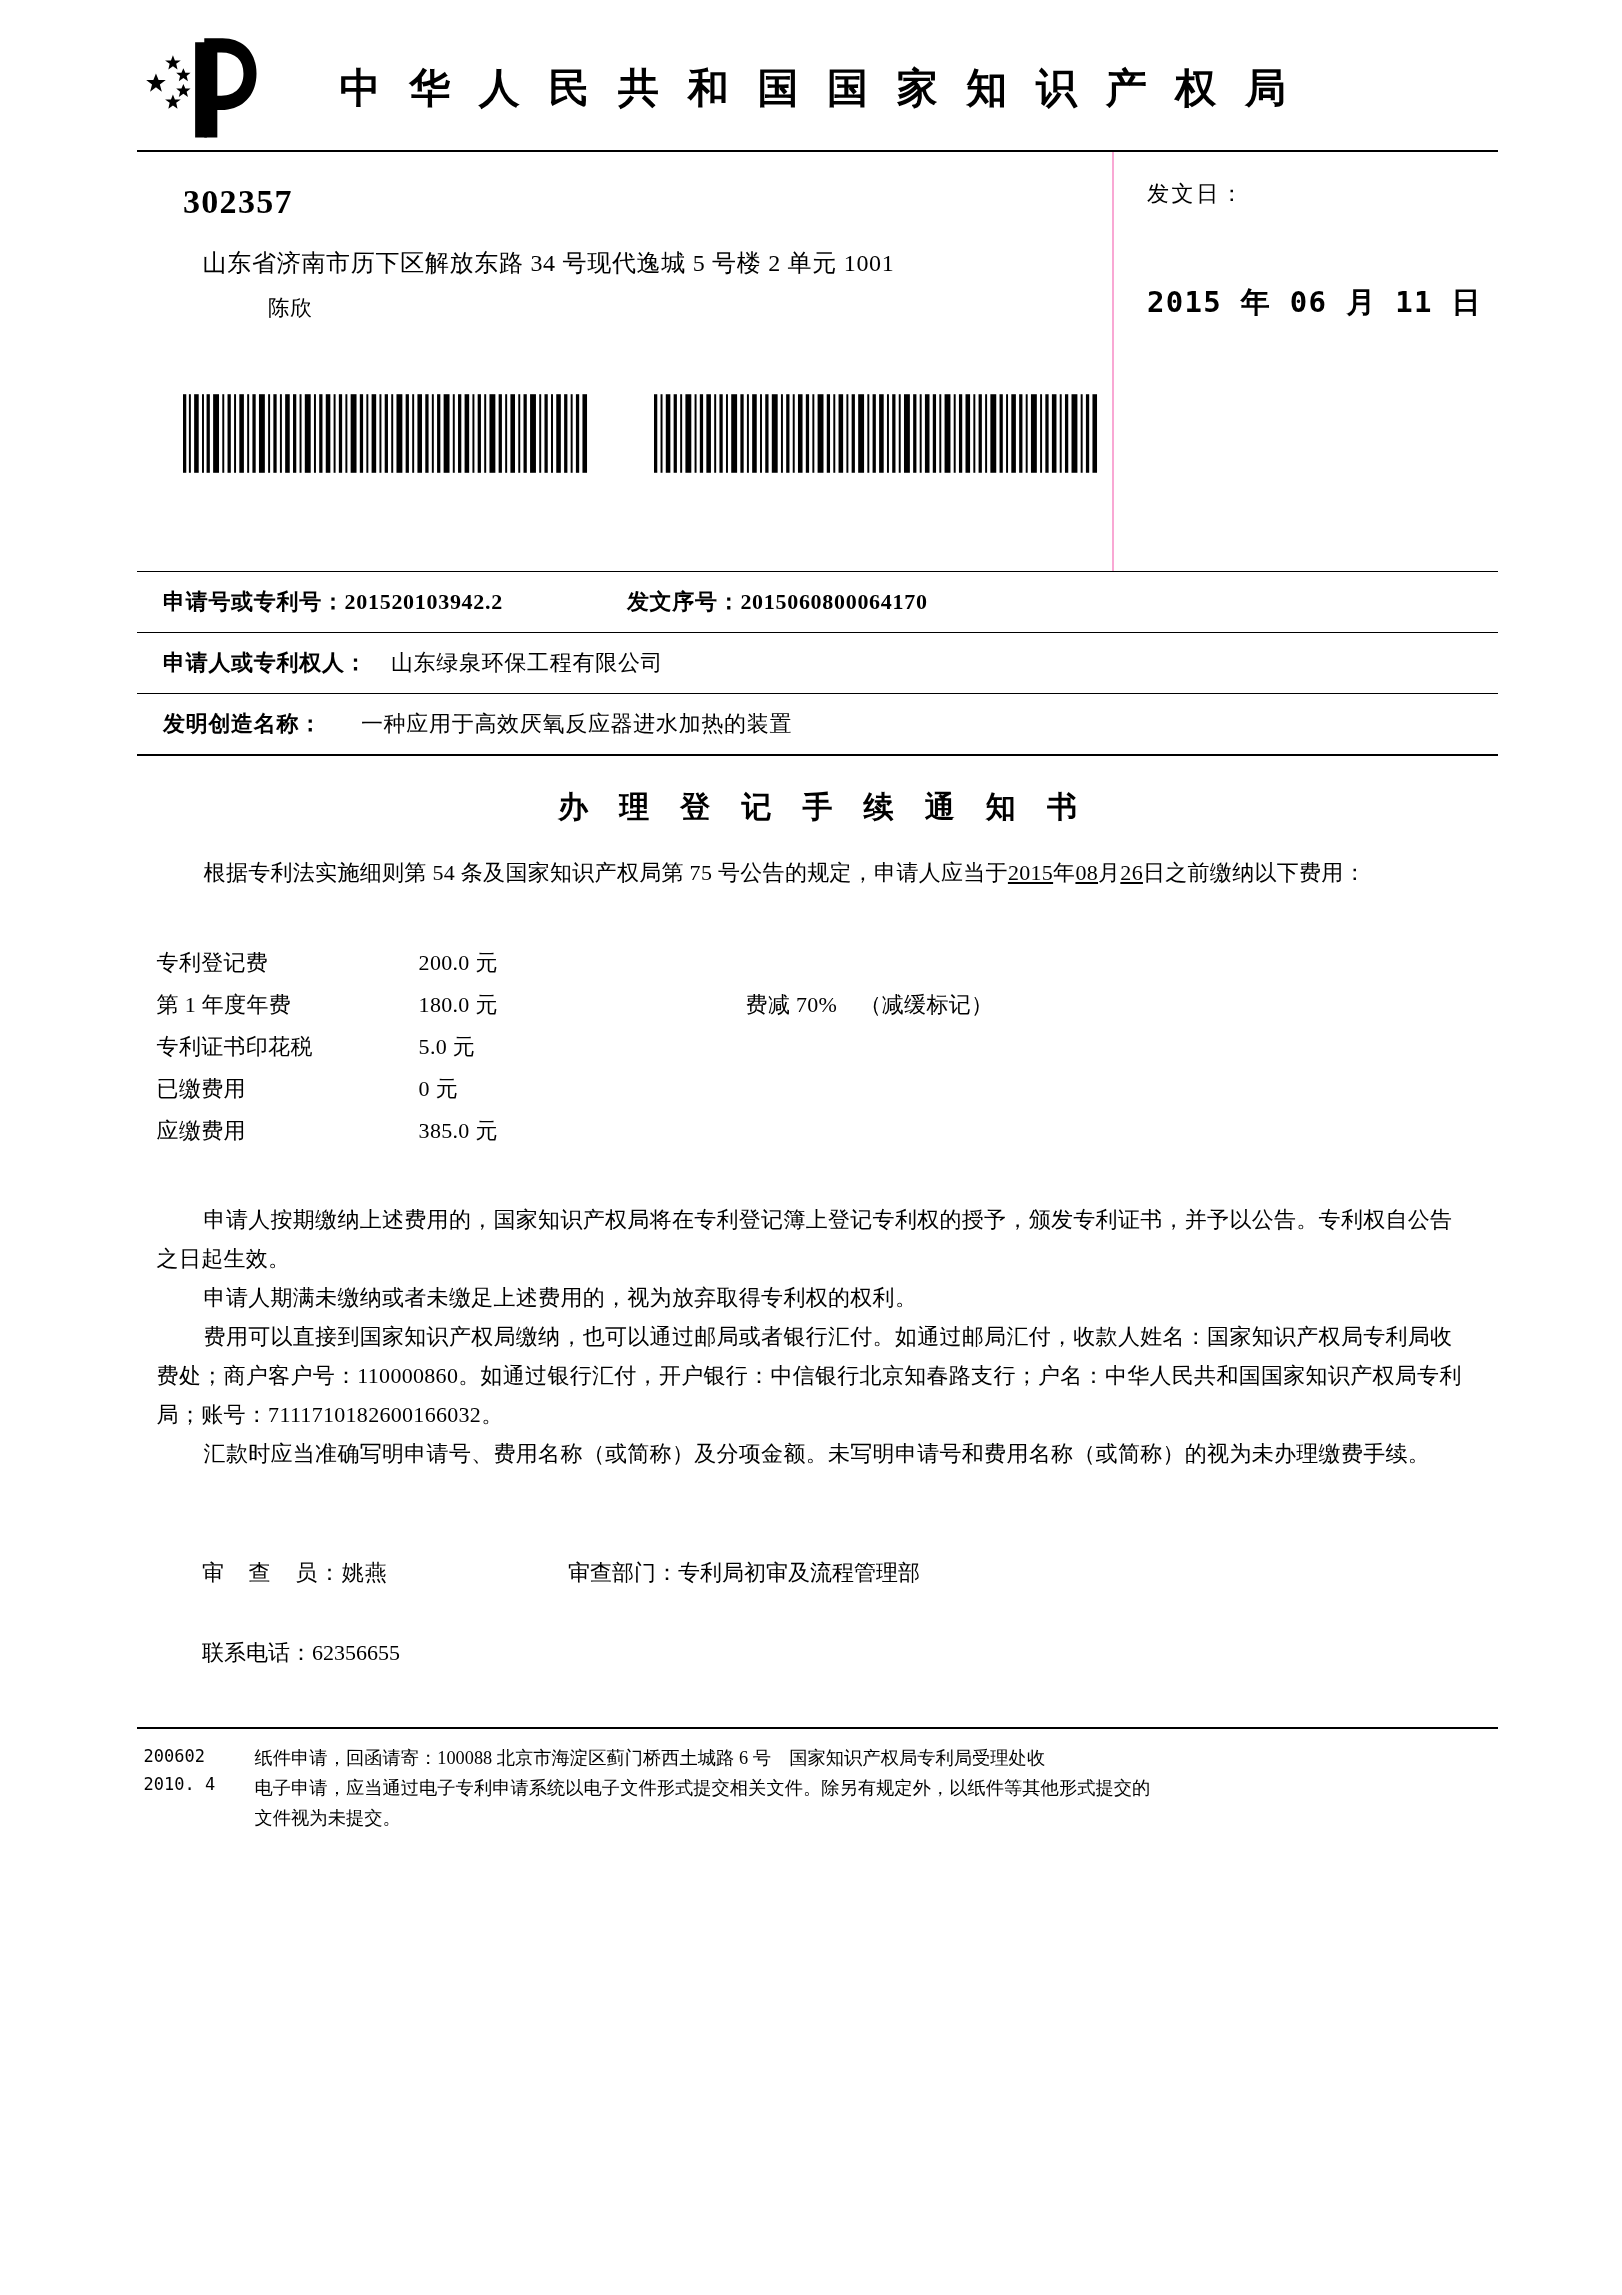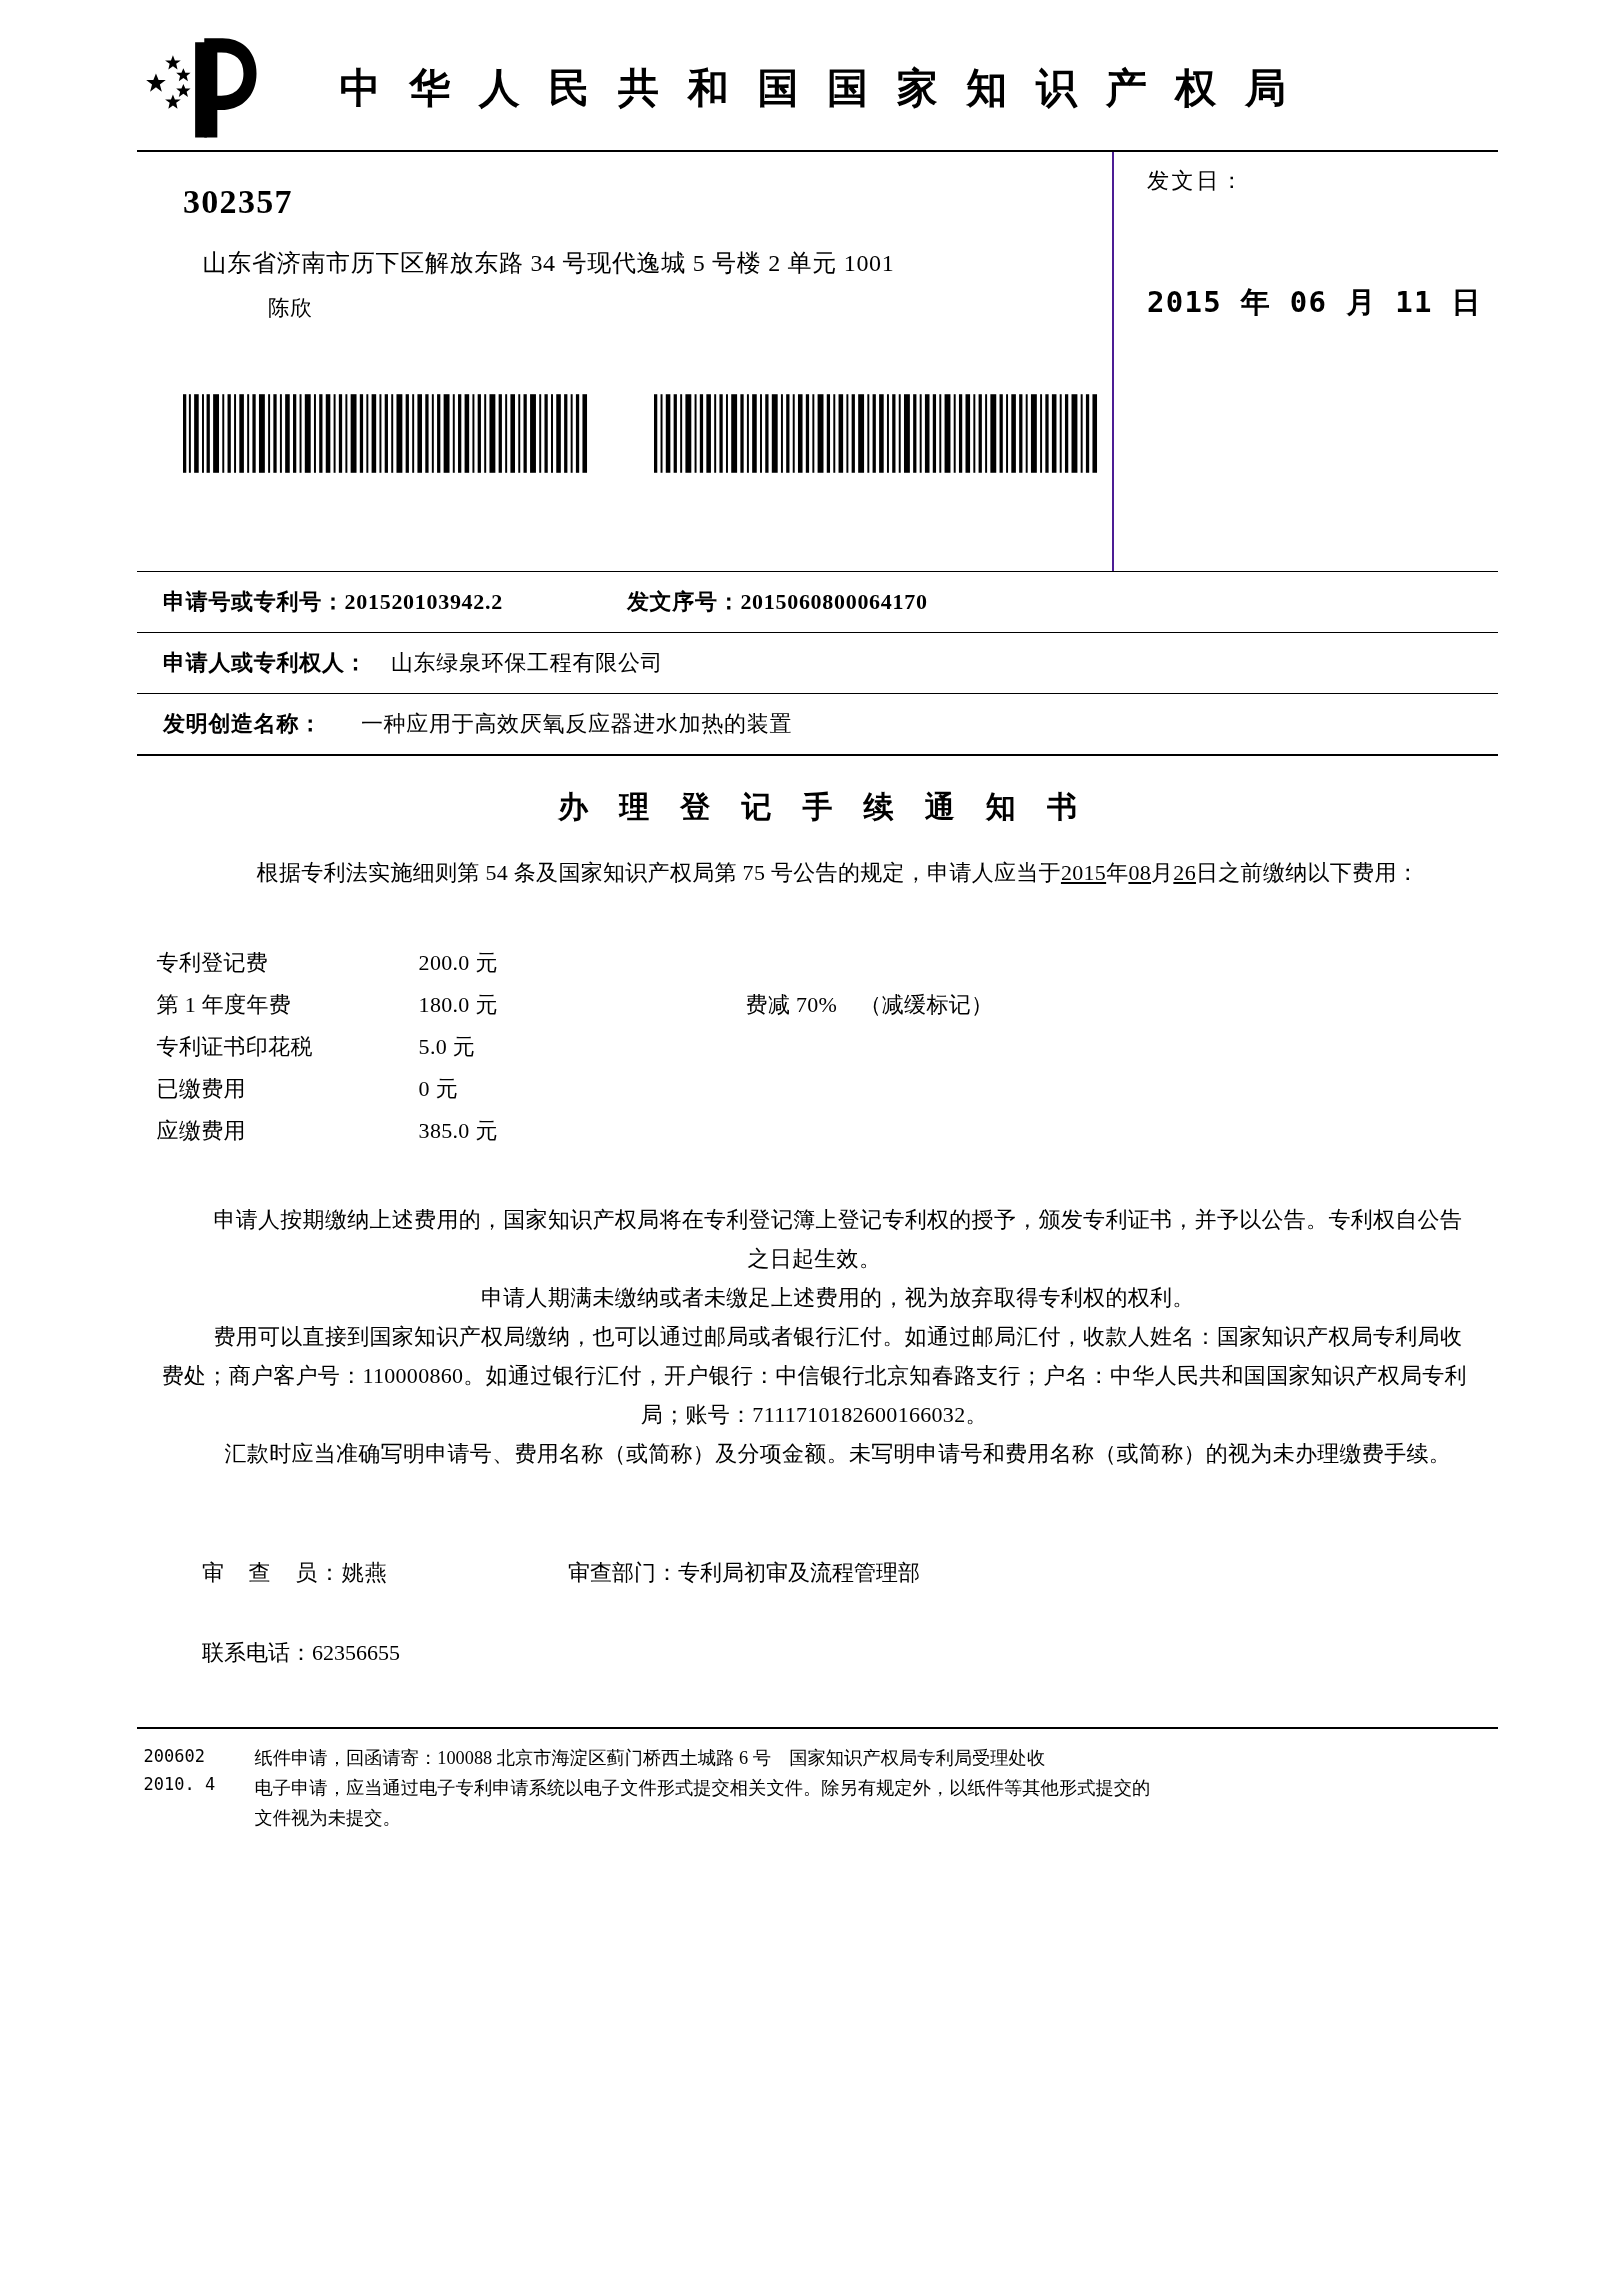--- a/index.html
+++ b/index.html
@@ -86,24 +86,24 @@
     letter-spacing: 0.7px;
   }
   .addr-name {
     font-size: 21.6px;
     margin-top: 14.4px;
     padding-left: 85px;
     letter-spacing: 0.7px;
   }
   .addr-right {
     width: 386px;
-    border-left: 2px solid #4c1d95;
+    border-left: 2px solid #f9a8d4;
     box-sizing: border-box;
     padding-left: 33px;
-    padding-top: 14px;
+    padding-top: 27px;
     position: relative;
   }
   .issue-label {
     font-size: 22px;
     letter-spacing: 2.6px;
   }
   .issue-date {
     position: absolute;
     top: 131px;
     left: 33px;
@@ -155,21 +155,21 @@
   }
 
   
   .body {
     padding-left: 19.6px;
     padding-right: 26px;
     font-size: 22px;
     line-height: 39px;
     letter-spacing: 0.3px;
   }
-  .p-indent { text-indent: 47px; text-align: center; }
+  .p-indent { text-indent: 47px; }
   .u { text-decoration: underline; }
 
   
   .fees {
     margin-top: 51px;
     padding-left: 0px;
     font-size: 22px;
   }
   .fee-row {
     display: flex;

